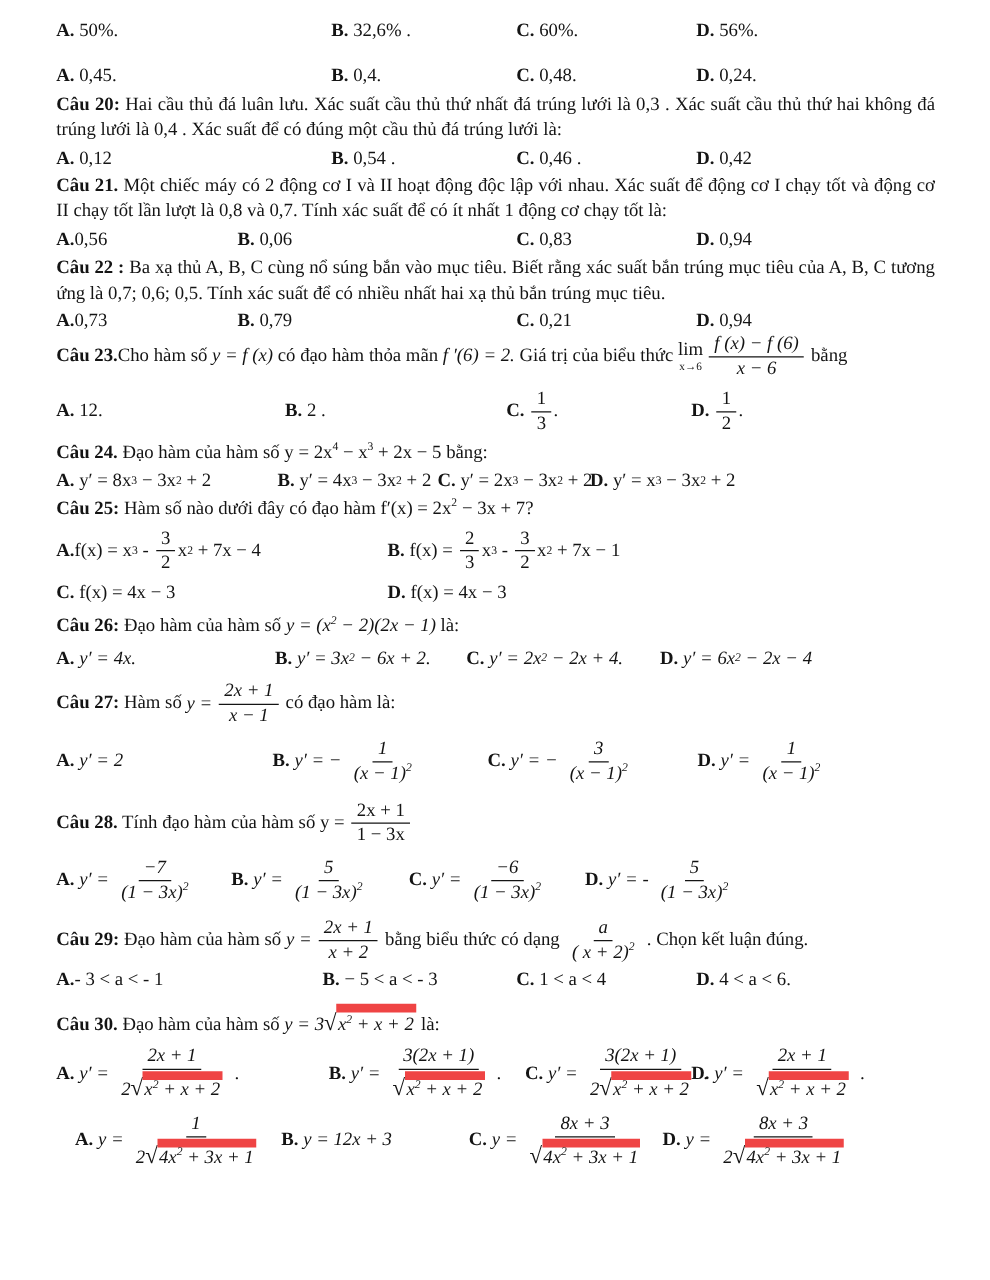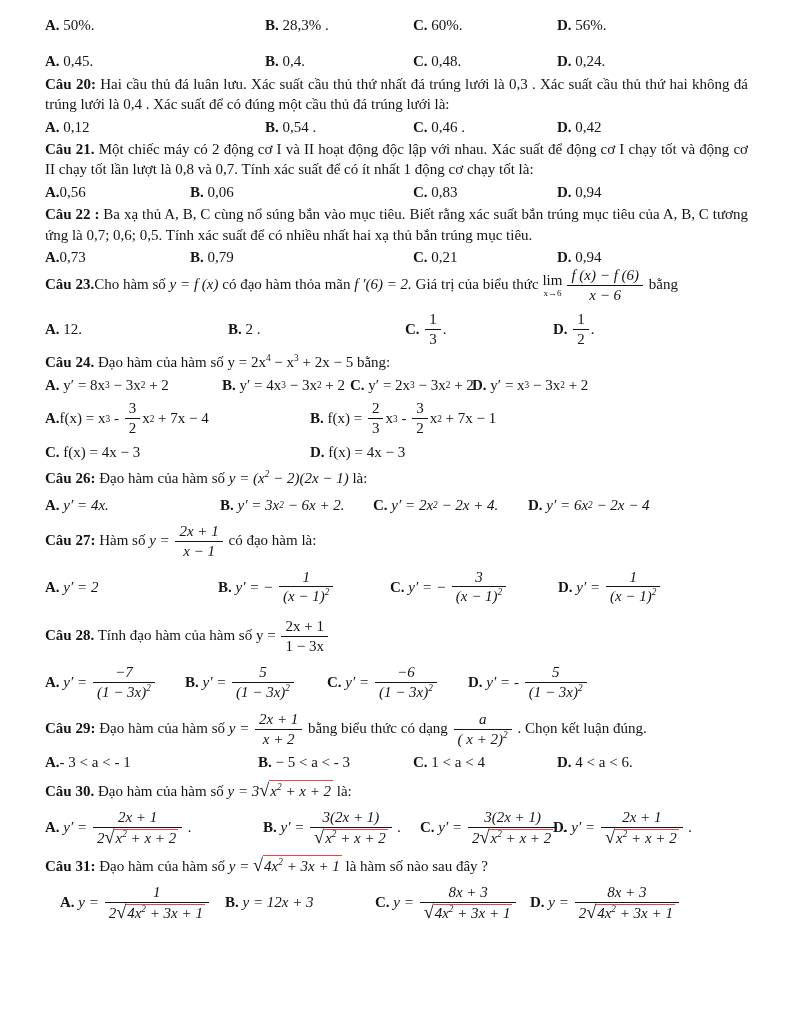--- a/index.html
+++ b/index.html
@@ -11,45 +11,45 @@
   .page{padding:13px 44px 0 45px;}
   .bold{font-weight:bold;}
   .it{font-style:italic;}
   .stem{text-align:justify;}
   .q{margin-top:0;}
   .opts{display:flex;align-items:center;margin-top:2px;}
   .opt{flex:none;white-space:nowrap;display:flex;align-items:center;}
   .opt .letter{font-weight:bold;}
   .obody{display:inline-flex;align-items:center;white-space:pre;}
   sup{font-size:0.62em;line-height:0;vertical-align:super;}
-  .frac{display:inline-flex;flex-direction:column;vertical-align:middle;text-align:center;margin:1px 2px;}
+  .frac{display:inline-flex;flex-direction:column;vertical-align:middle;text-align:center;margin:1px 2px;align-items:center;}
   .frac .num{display:block;border-bottom:1px solid #141414;padding:0 4px 1px;line-height:1.12;white-space:nowrap;}
   .frac .den{display:block;padding:1px 4px 0;line-height:1.12;white-space:nowrap;}
   .sqrt{display:inline-block;white-space:nowrap;vertical-align:baseline;}
   .rad{display:inline-block;font-size:1.22em;line-height:0.8;}
-  .sqarg{display:inline-block;border-top:1px solid #ef4444;padding:0 2px 0 1px;}
+  .sqarg{display:inline-block;border-top:7px solid #ef4444;padding:0 2px 0 1px;}
   .lim{display:inline-flex;flex-direction:column;align-items:center;vertical-align:middle;margin-right:3px;}
   .limw{line-height:1.05;}
   .lims{font-size:0.6em;line-height:1;}
   .stem .frac{margin:0 2px;}
 </style>
 </head>
 <body>
 
 <div class="page">
   <div id="questions">
       <div class="q" style="margin-top: 0px;">
         <div class="opts" style="margin-top: 2px;">
           <div class="opt" style="width: 220px;">
             <span class="letter">A.</span>
             <span class="obody"><span> 50%.</span></span>
           </div>
           <div class="opt" style="width: 148px;">
             <span class="letter">B.</span>
-            <span class="obody"><span> 28,3% .</span></span>
+            <span class="obody"><span> 32,6% .</span></span>
           </div>
           <div class="opt" style="width: 144px;">
             <span class="letter">C.</span>
             <span class="obody"><span> 60%.</span></span>
           </div>
           <div class="opt" style="flex: 1 1 0%;">
             <span class="letter">D.</span>
             <span class="obody"><span> 56%.</span></span>
           </div>
         </div>
@@ -179,20 +179,21 @@
             <span class="letter">C.</span>
             <span class="obody"><span> y′ = 2x</span><sup>3</sup><span> − 3x</span><sup>2</sup><span> + 2</span></span>
           </div>
           <div class="opt" style="flex: 1 1 0%;">
             <span class="letter">D.</span>
             <span class="obody"><span> y′ = x</span><sup>3</sup><span> − 3x</span><sup>2</sup><span> + 2</span></span>
           </div>
         </div>
       </div>
       <div class="q" style="margin-top: 2px;">
+        <div class="stem"><span class="bold">Câu 25:</span><span> Hàm số nào dưới đây có đạo hàm f′(x) = 2x</span><sup>2</sup><span> − 3x + 7?</span></div>
         <div class="opts" style="margin-top: 4px;">
           <div class="opt" style="width: 265px;">
             <span class="letter">A.</span>
             <span class="obody"><span>f(x) = x</span><sup>3</sup><span> - </span><span class="frac"><span class="num"><span>3</span></span><span class="den"><span>2</span></span></span><span>x</span><sup>2</sup><span> + 7x − 4</span></span>
           </div>
           <div class="opt" style="flex: 1 1 0%;">
             <span class="letter">B.</span>
             <span class="obody"><span> f(x) = </span><span class="frac"><span class="num"><span>2</span></span><span class="den"><span>3</span></span></span><span>x</span><sup>3</sup><span> - </span><span class="frac"><span class="num"><span>3</span></span><span class="den"><span>2</span></span></span><span>x</span><sup>2</sup><span> + 7x − 1</span></span>
           </div>
         </div>
@@ -318,21 +319,20 @@
             <span class="letter">C.</span>
             <span class="obody it"><span> y′ = </span><span class="frac"><span class="num"><span>3(2x + 1)</span></span><span class="den"><span>2</span><span class="sqrt"><span class="rad">√</span><span class="sqarg"><span>x</span><sup>2</sup><span> + x + 2</span></span></span></span></span><span> .</span></span>
           </div>
           <div class="opt" style="flex: 1 1 0%;">
             <span class="letter">D.</span>
             <span class="obody it"><span> y′ = </span><span class="frac"><span class="num"><span>2x + 1</span></span><span class="den"><span class="sqrt"><span class="rad">√</span><span class="sqarg"><span>x</span><sup>2</sup><span> + x + 2</span></span></span></span></span><span> .</span></span>
           </div>
         </div>
       </div>
       <div class="q" style="margin-top: 8px;">
-        <div class="stem"><span class="bold">Câu 31:</span><span> Đạo hàm của hàm số </span><span class="it"><span>y = </span><span class="sqrt"><span class="rad">√</span><span class="sqarg"><span>4x</span><sup>2</sup><span> + 3x + 1</span></span></span></span><span> là hàm số nào sau đây ?</span></div>
         <div class="opts" style="margin-top: 6px;">
           <div class="opt" style="width: 165px; margin-left: 15px;">
             <span class="letter">A.</span>
             <span class="obody it"><span> y = </span><span class="frac"><span class="num"><span>1</span></span><span class="den"><span>2</span><span class="sqrt"><span class="rad">√</span><span class="sqarg"><span>4x</span><sup>2</sup><span> + 3x + 1</span></span></span></span></span></span>
           </div>
           <div class="opt" style="width: 150px;">
             <span class="letter">B.</span>
             <span class="obody it"><span> y = 12x + 3</span></span>
           </div>
           <div class="opt" style="width: 155px;">

